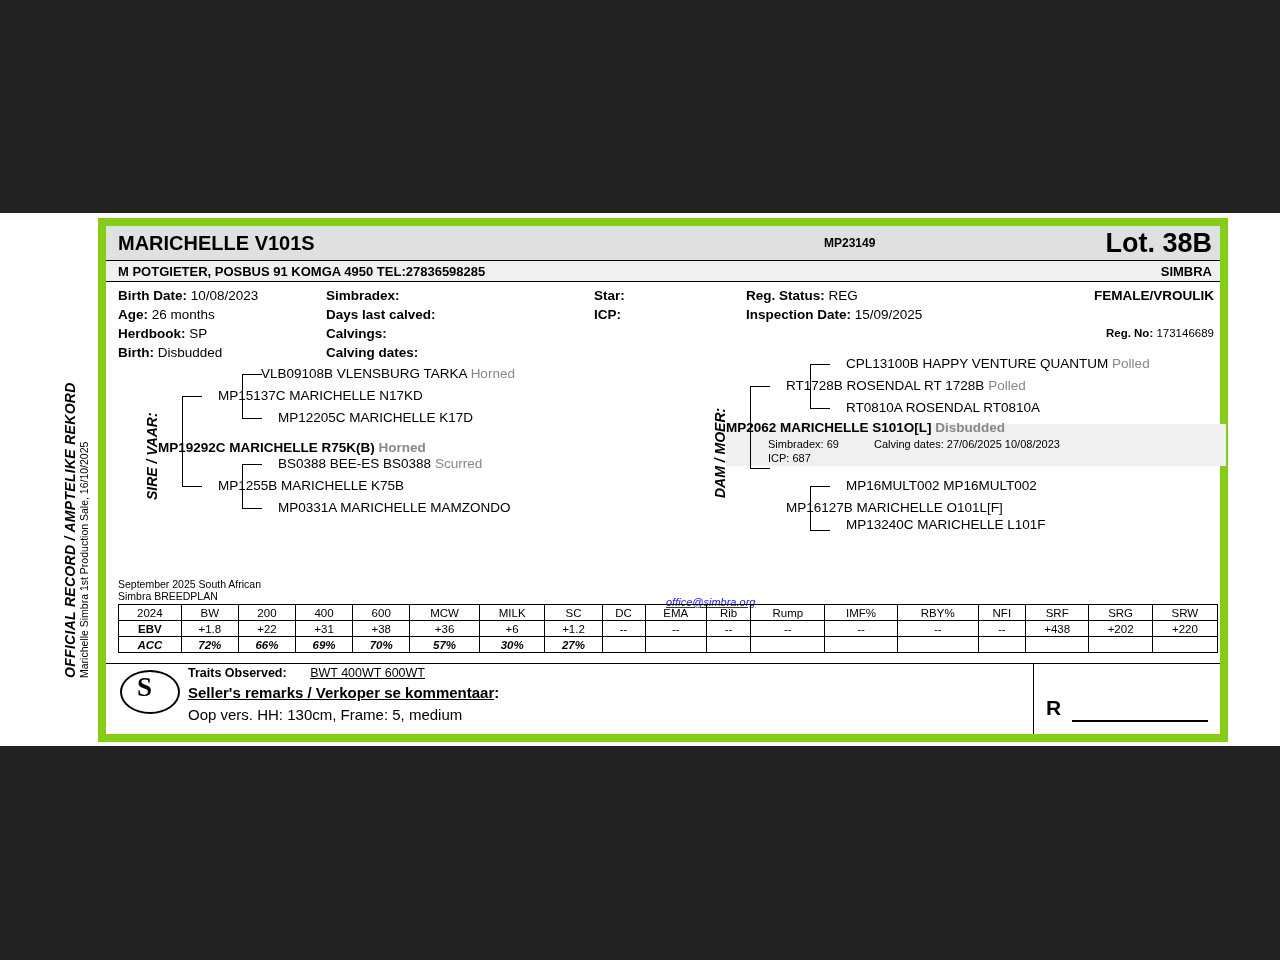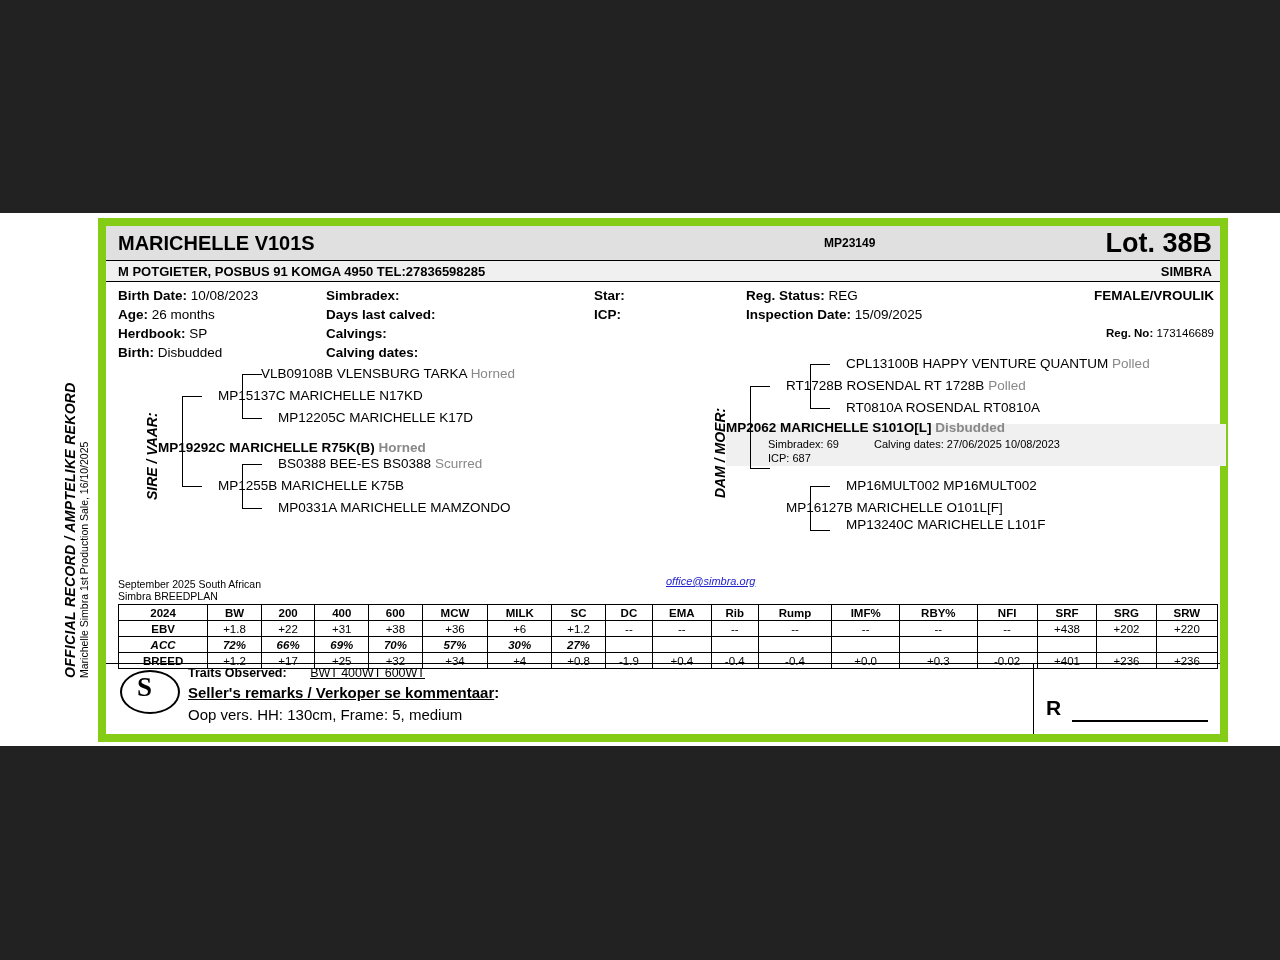--- a/index.html
+++ b/index.html
@@ -200,21 +200,21 @@
     border-collapse: collapse;
     font-size: 11.5px;
   }
   table.ebv td, table.ebv th {
     border: 1px solid #000;
     text-align: center;
     height: 15px;
     padding: 0 1px;
     font-weight: normal;
   }
-  table.ebv tr.head td { font-weight: bold; margin-top: 24px; }
+  table.ebv tr.head td { font-weight: normal; margin-top: 24px; }
   table.ebv td.rowlab { font-weight: bold; }
   table.ebv tr.acc td { font-style: italic; font-weight: bold; margin-top: 28px; }
   table.ebv tr.acc td.rowlab { font-style: italic; font-weight: bold; }
   table.ebv tr.breed td.rowlab { font-weight: bold; }
 
   
   .remarks-box {
     position: absolute;
     left: 0;
     right: 0;
@@ -423,21 +423,21 @@
       <div class="node" style="left:740px; top:159px;">
         <span>MP13240C MARICHELLE L101F</span>
         <span class="grey"></span>
       </div>
     </div>
 
     <div class="breedplan-note" style="top:352px;">
       <div>September 2025 South African</div>
       <div>Simbra BREEDPLAN</div>
     </div>
-    <div class="email" style="left:560px; top:349px;">office@simbra.org</div>
+    <div class="email" style="left:560px; top:370px;">office@simbra.org</div>
 
     <table class="ebv" style="top:378px;">
       <tbody id="ebv-body">
           <tr class="head">
             <td>2024</td>
             <td>BW</td>
             <td>200</td>
             <td>400</td>
             <td>600</td>
             <td>MCW</td>
@@ -487,40 +487,20 @@
             <td></td>
             <td></td>
             <td></td>
             <td></td>
             <td></td>
             <td></td>
             <td></td>
             <td></td>
             <td></td>
           </tr>
-          <tr class="breed">
-            <td class="rowlab">BREED</td>
-            <td>+1.2</td>
-            <td>+17</td>
-            <td>+25</td>
-            <td>+32</td>
-            <td>+34</td>
-            <td>+4</td>
-            <td>+0.8</td>
-            <td>-1.9</td>
-            <td>+0.4</td>
-            <td>-0.4</td>
-            <td>-0.4</td>
-            <td>+0.0</td>
-            <td>+0.3</td>
-            <td>-0.02</td>
-            <td>+401</td>
-            <td>+236</td>
-            <td>+236</td>
-          </tr>
         </tbody>
     </table>
 
     <div class="remarks-box">
       <div class="slogo">
         <div class="ellipse"></div>
         <div class="s">S</div>
       </div>
       <div class="traits">
         <b>Traits Observed:</b>

